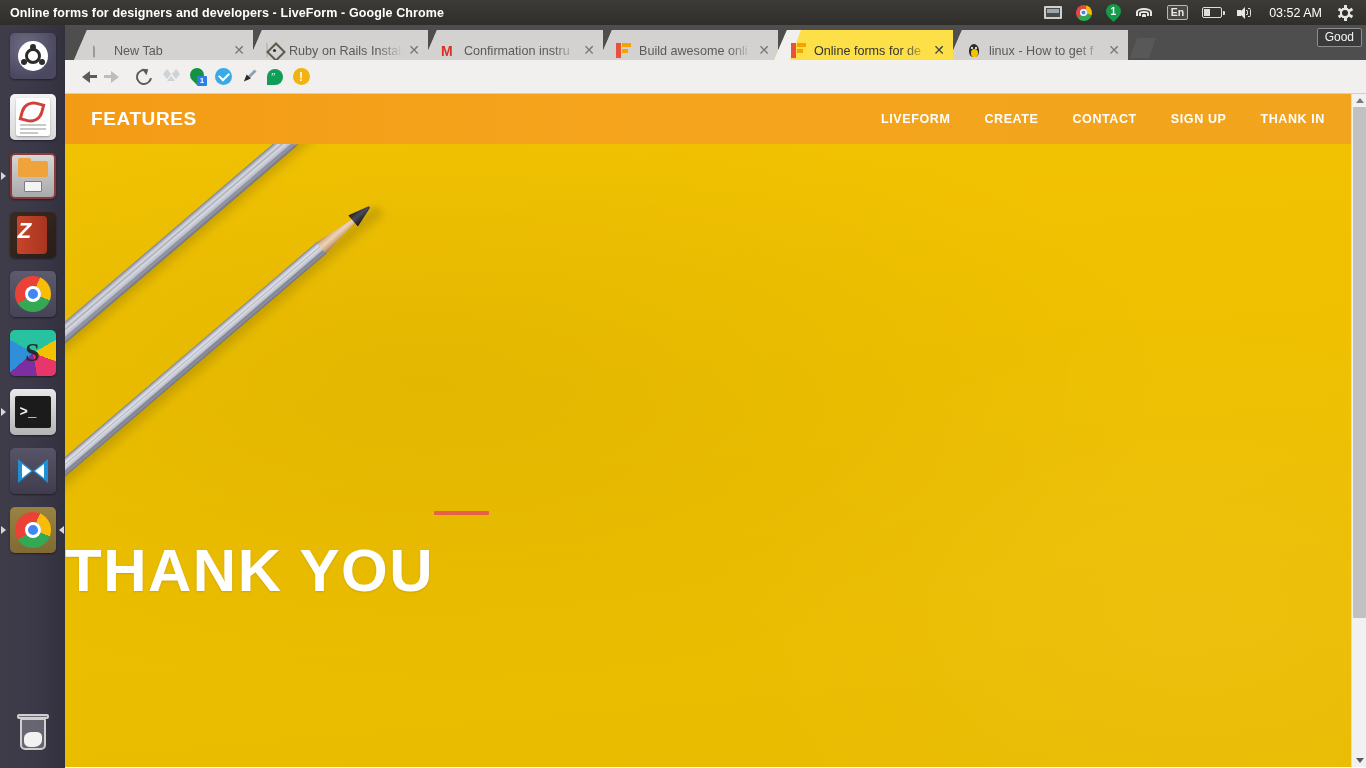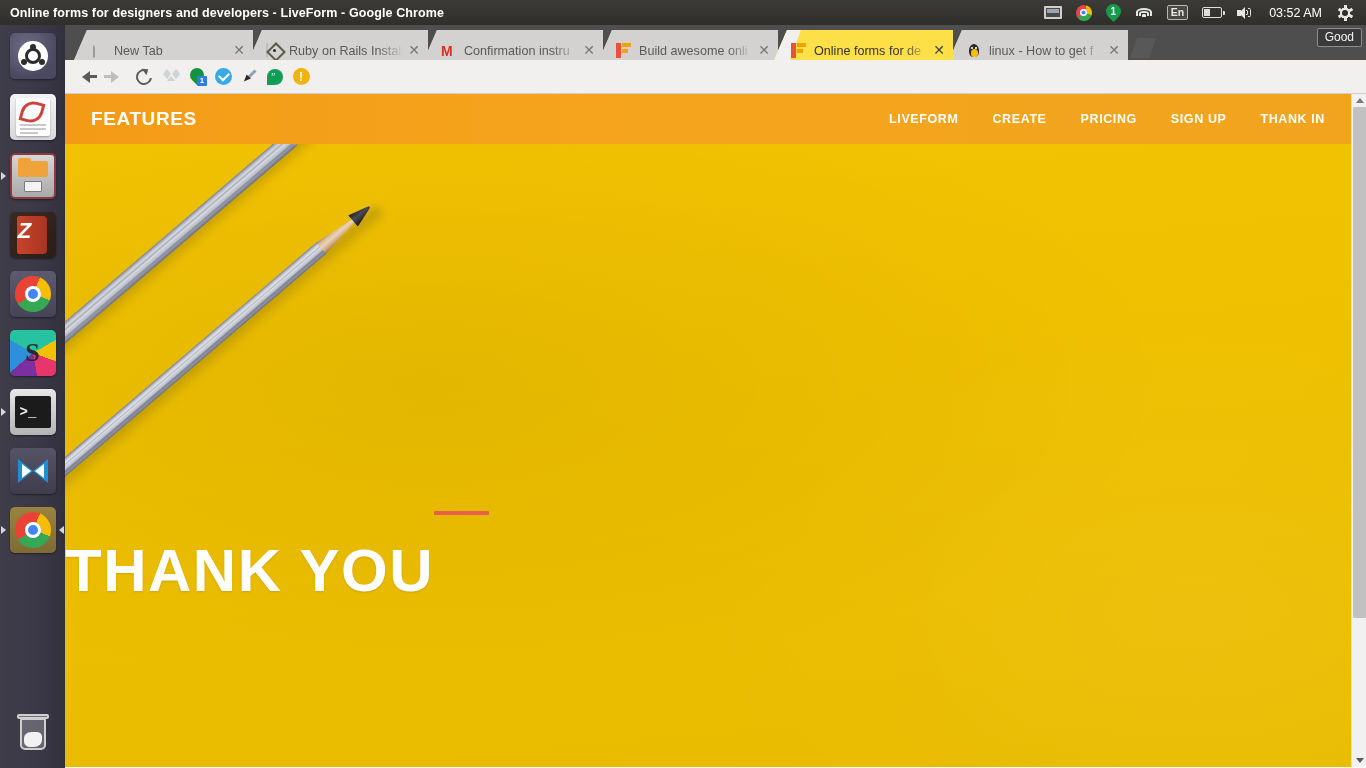--- a/index.html
+++ b/index.html
@@ -560,21 +560,21 @@
     </div>
 
     <div id="viewport">
       <div id="page">
 
         <div id="site-nav">
           <div id="brand">FEATURES</div>
           <div id="nav-links">
             <a class="nav-link">LIVEFORM</a>
             <a class="nav-link">CREATE</a>
-            <a class="nav-link">PRICING</a>
+            <a class="nav-link">CONTACT</a>
             <a class="nav-link">SIGN UP</a>
             <a class="nav-link">THANK IN</a>
           </div>
         </div>
 
         <div id="hero">
           <div class="grain"></div>
           <div class="vign"></div>
 
           <div class="pencils">

